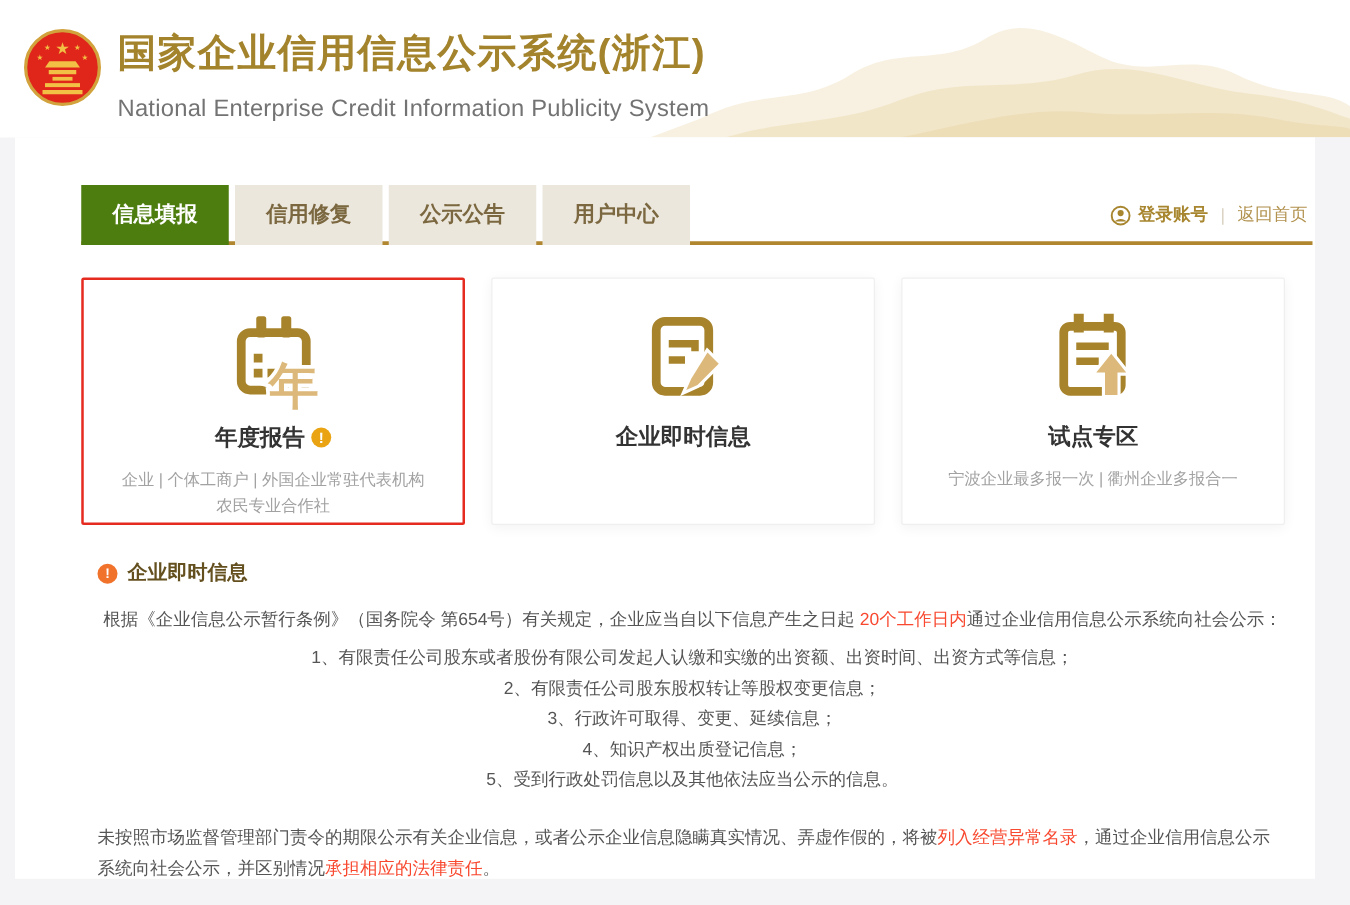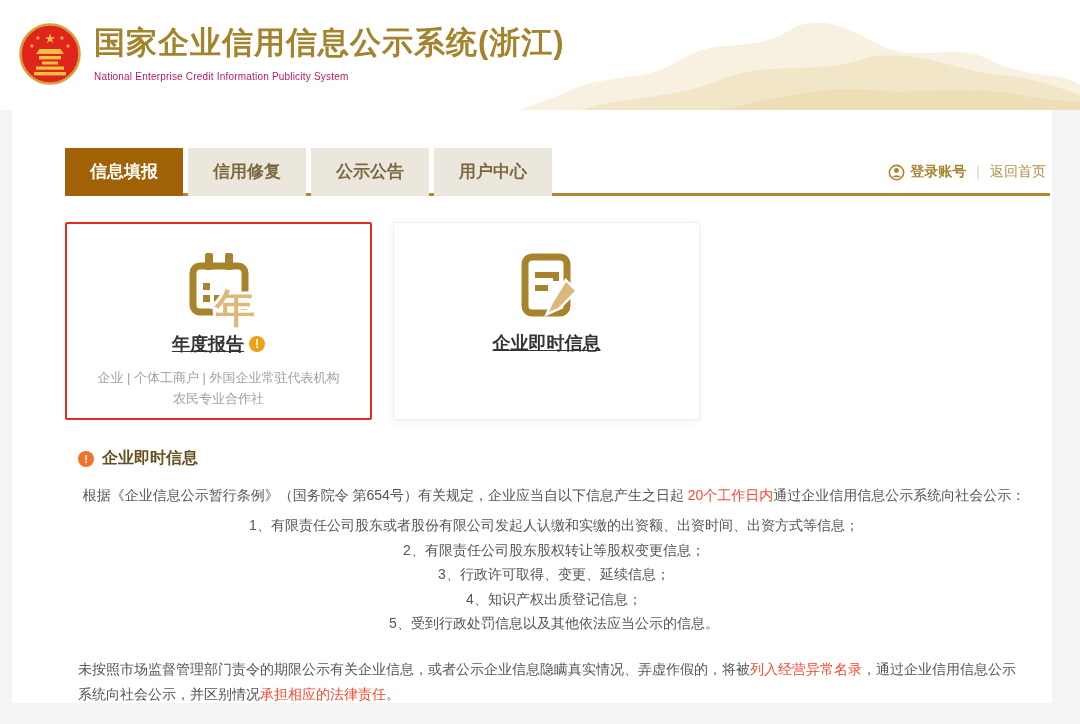--- a/index.html
+++ b/index.html
@@ -13,60 +13,60 @@
   }
   
   .header {
     position:absolute; top:0; left:0; width:1080px; height:110px;
     background:#ffffff; overflow:hidden;
   }
   .mountain-art { position:absolute; top:0; right:0; width:560px; height:110px; }
   .emblem { position:absolute; left:18px; top:20px; width:64px; height:68px; }
   .titles { position:absolute; left:94px; top:22px; white-space:nowrap; }
   .title-cn { font-size:31px; font-weight:bold; color:#a3842d; letter-spacing:1px; }
-  .title-en { font-size:10px; color:#be185d; margin-top:7px; letter-spacing:.2px; }
+  .title-en { font-size:19px; color:#737373; margin-top:13px; letter-spacing:.2px; }
 
   
   .main-panel {
     position:absolute; left:12px; top:110px; width:1040px; height:593px;
     background:#ffffff;
   }
 
   
   .tab-row {
     position:absolute; left:53px; top:38px; width:985px; height:48px;
     border-bottom:3px solid #b0872f;
   }
   .tabs { display:flex; height:48px; }
   .tab {
     width:118px; height:48px; line-height:48px; text-align:center;
     font-size:17px; font-weight:bold; background:#ece7dd; color:#7b6840;
     margin-right:5px; cursor:pointer;
   }
-  .tab.active { background:#a16207; color:#ffffff; }
+  .tab.active { background:#4d7c0f; color:#ffffff; }
 
   .account {
     position:absolute; right:4px; top:0; height:48px;
     display:flex; align-items:center; font-size:14px; white-space:nowrap;
   }
   .account .login { color:#a8862f; font-weight:bold; margin-left:5px; cursor:pointer; }
   .account .sep { color:#d9d2c2; margin:0 10px; }
   .account .home { color:#b2924e; cursor:pointer; }
 
   
   .cards { position:absolute; left:53px; top:112px; display:flex; }
   .card {
     width:307px; height:198px; background:#fff; text-align:center;
     border:1px solid #efefef; border-radius:2px;
     box-shadow:0 2px 10px rgba(0,0,0,.05);
     margin-right:21px; cursor:pointer;
   }
   .card.highlight { border:2px solid #e52b20; box-shadow:none; }
   .card-icon { margin-top:22px; height:84px; }
-  .card-title { font-size:18px; font-weight:bold; color:#333; margin-top:2px;text-decoration:underline; }
+  .card-title { font-size:18px; font-weight:bold; color:#333; margin-top:8px; }
   .badge {
     display:inline-block; width:16px; height:16px; border-radius:50%;
     background:#eaa413; color:#fff; font-size:12px; font-weight:bold;
     line-height:16px; text-align:center; vertical-align:2px; margin-left:5px;
   }
   .card-sub { margin-top:11px; font-size:13px; color:#a2a2a2; line-height:1.65; padding:0 0; }
 
   
   .notice { position:absolute; left:66px; top:338px; width:952px; }
   .notice-head { display:flex; align-items:center; font-size:16px; font-weight:bold; color:#64501f; }
@@ -162,20 +162,39 @@
           <path d="M30 30 h21 v6" stroke="#a7832b" stroke-width="6" fill="none"></path>
           <path d="M30 43 h13" stroke="#a7832b" stroke-width="6" fill="none"></path>
           <path d="M61 37 L70 46 L53 63 L44 67 L48 58 Z" fill="#dcb97a" stroke="#ffffff" stroke-width="5" paint-order="stroke"></path>
         </svg>
       </div>
       <div class="card-title">
         <span>企业即时信息</span>
       </div>
     </div>
 
+    <div class="card">
+      <div class="card-icon">
+        <svg width="84" height="84" viewBox="0 0 84 84">
+          <rect x="18" y="16" width="46" height="52" rx="5" fill="none" stroke="#a7832b" stroke-width="7"></rect>
+          <rect x="26" y="6" width="8" height="15" fill="#a7832b"></rect>
+          <rect x="50" y="6" width="8" height="15" fill="#a7832b"></rect>
+          <path d="M28 32 h26" stroke="#a7832b" stroke-width="6"></path>
+          <path d="M28 44 h18" stroke="#a7832b" stroke-width="6"></path>
+          <path d="M56 38 L68 53 H61 V71 H51 V53 H44 Z" fill="#dcb97a" stroke="#ffffff" stroke-width="5" paint-order="stroke"></path>
+        </svg>
+      </div>
+      <div class="card-title">
+        <span>试点专区</span>
+      </div>
+      <div class="card-sub">
+        <div>宁波企业最多报一次 | 衢州企业多报合一</div>
+        <div></div>
+      </div>
+    </div>
 
   </div>
 
   <div class="notice">
     <div class="notice-head">
       <span class="warn-icon">!</span>
       <span>企业即时信息</span>
     </div>
     <div class="intro">
       <span>根据《企业信息公示暂行条例》（国务院令 第654号）有关规定，企业应当自以下信息产生之日起 </span><span class="red">20个工作日内</span><span>通过企业信用信息公示系统向社会公示：</span>

